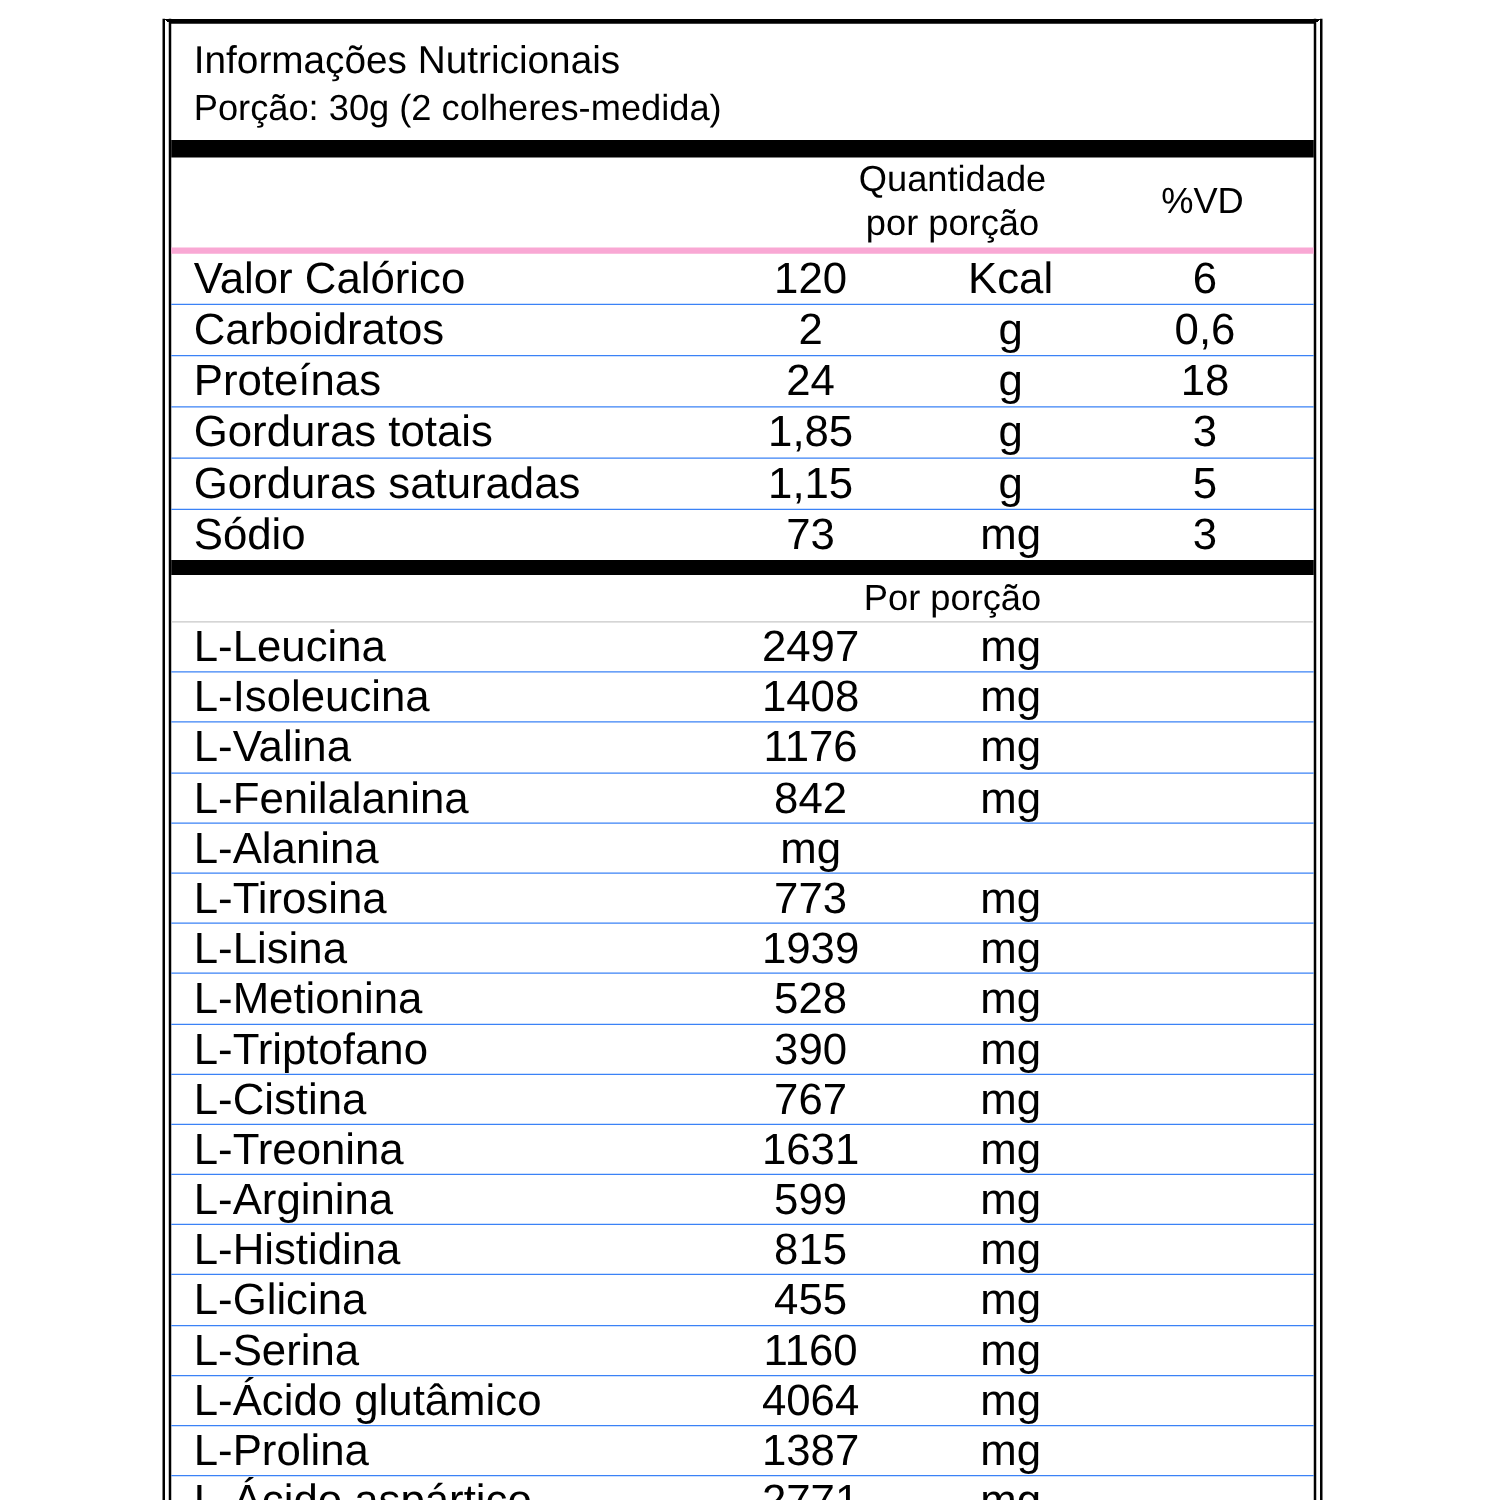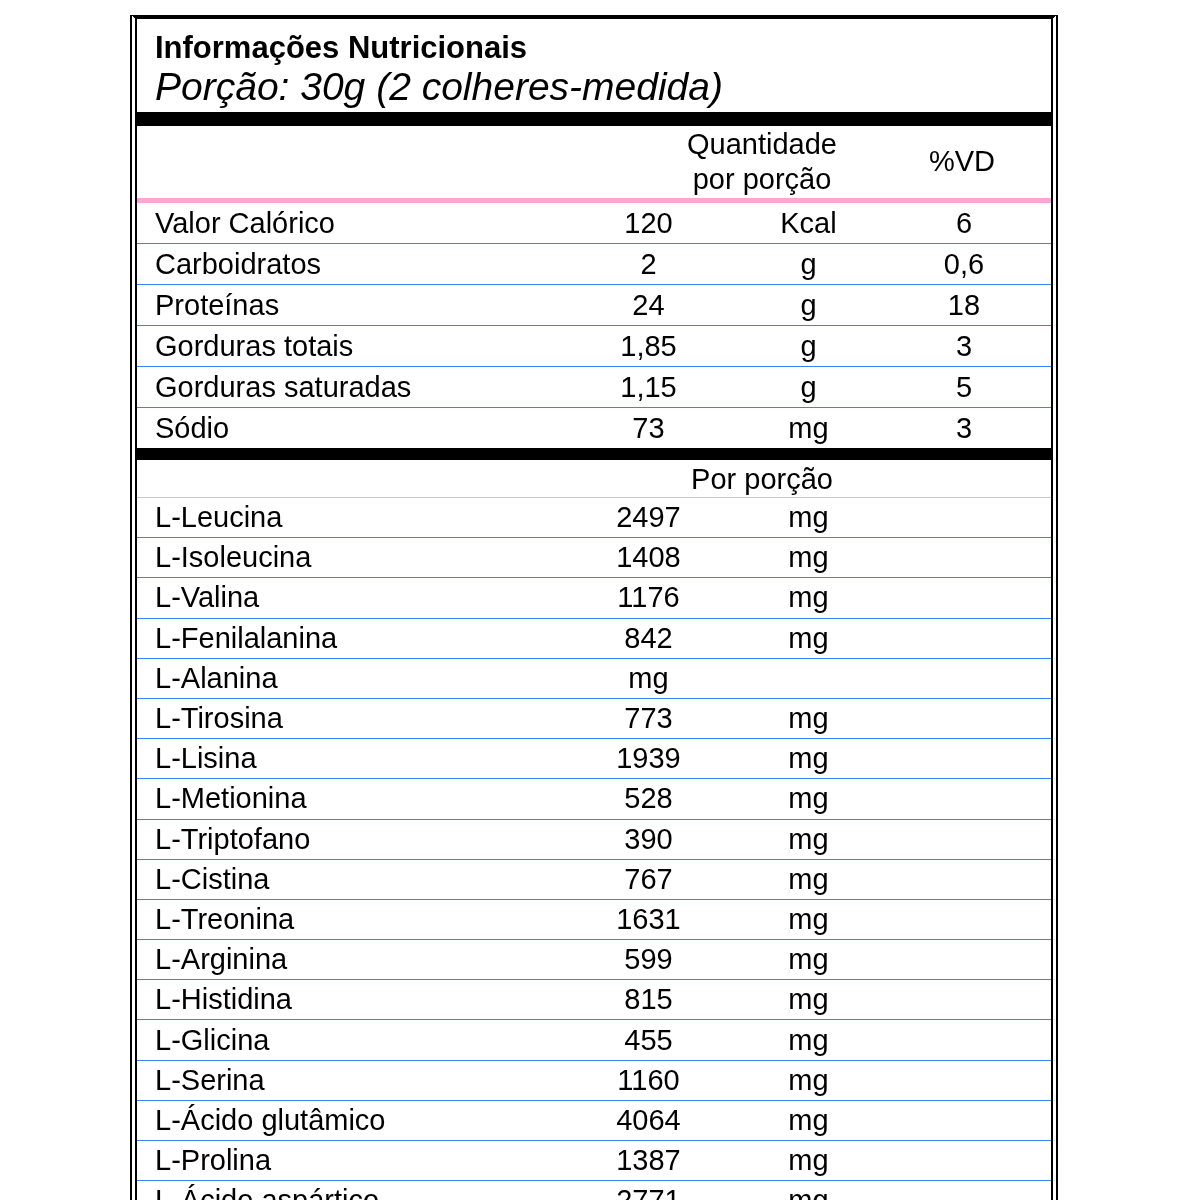--- a/index.html
+++ b/index.html
@@ -9,31 +9,31 @@
     font-family:"Liberation Sans", sans-serif;
     position:relative;
   }
   .label-box {
     position:absolute; left:130px; top:15px; width:914px;
     border-top:4px solid #000;
     border-left:7px double #000;
     border-right:7px double #000;
     background:#fff;
   }
-  .title { font-size:31px; font-weight:bold; padding:10px 0 0 18px; line-height:38px; letter-spacing:0; }
-  .serving { font-size:39px; padding-left:18px; line-height:40px;font-style:italic; }
+  .title { font-size:31px; font-weight:normal; padding:10px 0 0 18px; line-height:38px; letter-spacing:0; }
+  .serving { font-size:29px; padding-left:18px; line-height:40px; }
   .bar { background:#000; width:100%; }
   .bar.top-bar { height:14px; margin-top:5px; }
   .bar.mid-bar { height:12px; }
   .hdr { position:relative; height:72px; border-bottom:5px solid #f9a8d4; font-size:29px; }
   .amount-hdr { position:absolute; left:440px; width:370px; top:1px; text-align:center; line-height:35px; }
   .dv-hdr { position:absolute; left:745px; width:160px; top:19px; text-align:center; }
   .row {
     display:grid; grid-template-columns:420px 183px 137px 174px;
-    align-items:center; height:40px; font-size:29px;
+    align-items:center; height:40px; font-size:35px;
   }
   .sec .row + .row { border-top:1px solid #3b82f6; }
   .row .label { text-align:left; padding-left:18px; white-space:nowrap; }
   .row .qty, .row .unit, .row .dv { text-align:center; }
   .pp-row { position:relative; height:37px; border-bottom:1px solid #c8c8c8; font-size:29px; }
   .pp-row .pp-text { position:absolute; left:440px; width:370px; top:3px; text-align:center; }
   .amino .row { height:39.2px; }
 </style>
 </head>
 <body>

